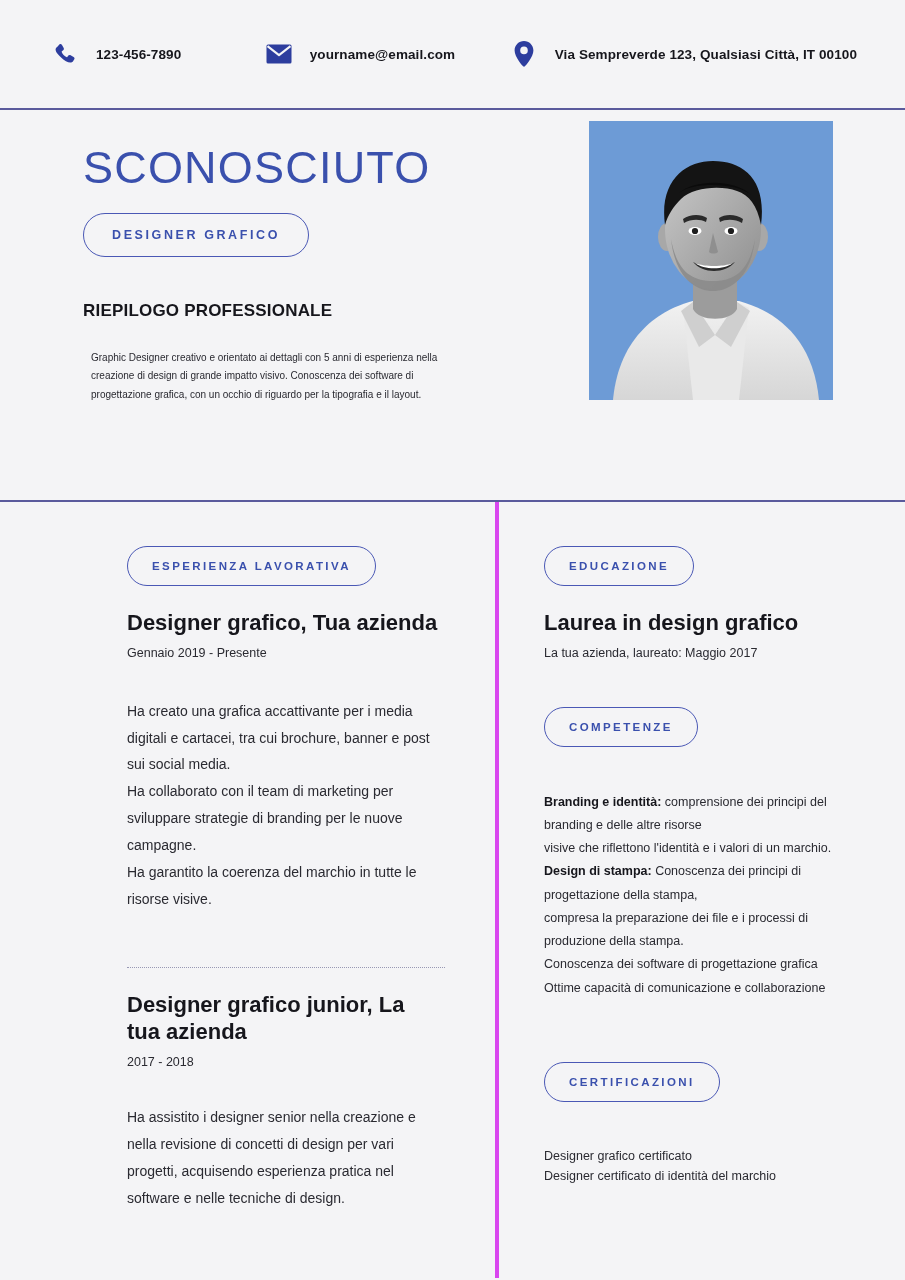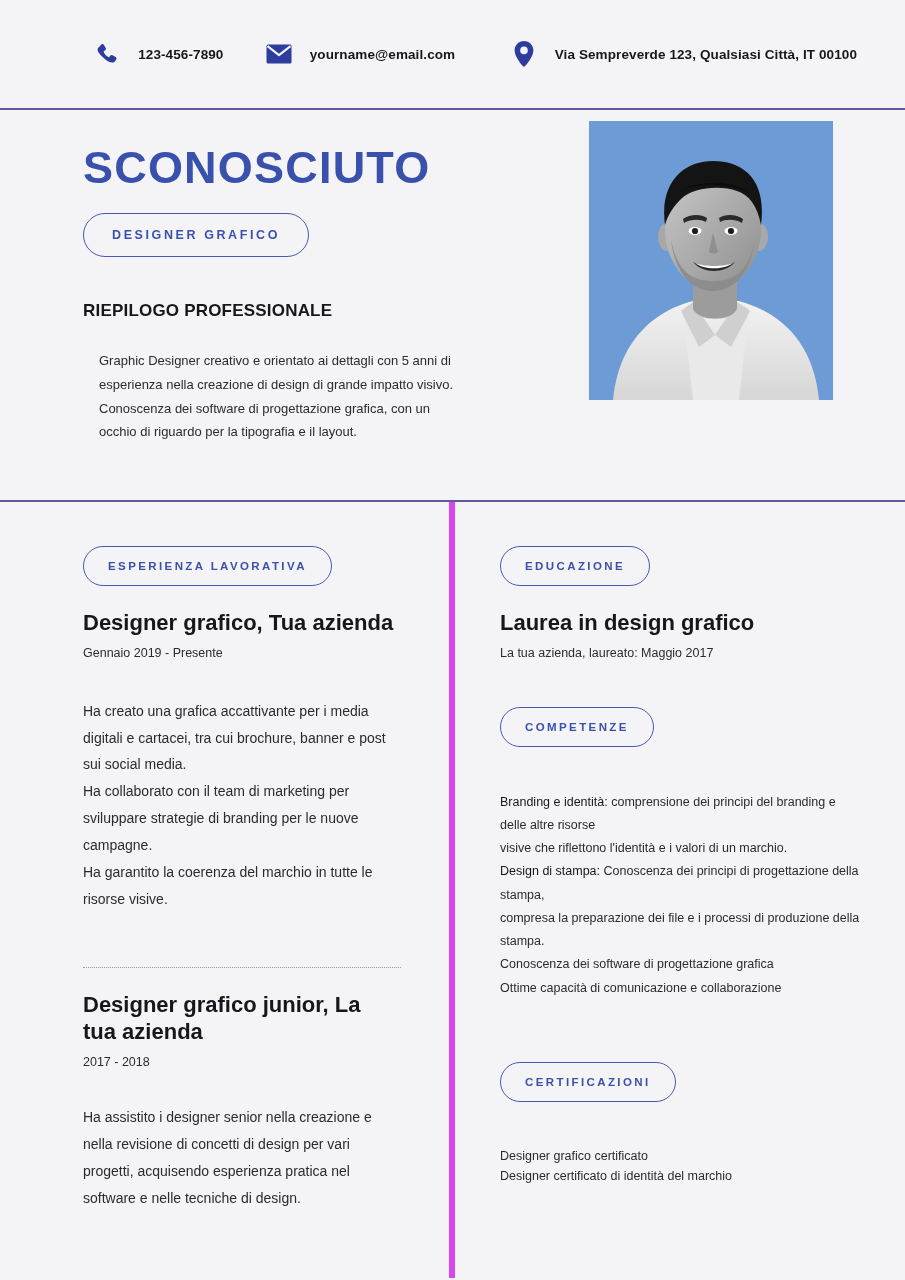--- a/index.html
+++ b/index.html
@@ -23,21 +23,21 @@
     display: flex;
     align-items: center;
     padding: 0 48px 0 52px;
     box-sizing: border-box;
     border-bottom: 2px solid #5a5a9c;
   }
   .contact-item {
     display: flex;
     align-items: center;
   }
-  .contact-item.phone   { width: 218px; justify-content: center; }
+  .contact-item.phone   { width: 218px; }
   .contact-item.email   { width: 250px; }
   .contact-item.address { flex: 1; }
 
   .c-icon {
     width: 26px;
     height: 26px;
     flex: 0 0 26px;
     display: flex;
     align-items: center;
     justify-content: center;
@@ -58,21 +58,21 @@
     height: 392px;
     box-sizing: border-box;
     padding: 34px 48px 0 83px;
     border-bottom: 2px solid #5a5a9c;
   }
   .hero-left {
     width: 470px;
   }
   .name {
     font-size: 45px;
-    font-weight: bold;
+    font-weight: normal;
     letter-spacing: 1.2px;
     color: #3a50ad;
     margin: 0 0 22px 0;
     line-height: 1.05;
   }
 
   .pill {
     display: inline-flex;
     align-items: center;
     justify-content: center;
@@ -92,24 +92,24 @@
   }
 
   .sec-heading {
     font-size: 17px;
     font-weight: bold;
     letter-spacing: 0.2px;
     color: #16161c;
     margin: 8px 0 28px 0;
   }
   .summary {
-    font-size: 13px;
+    font-size: 10px;
     line-height: 1.82;
     color: #2a2a31;
-    margin: 16px;
+    margin: 8px;
     max-width: 372px;
   }
 
   .photo {
     position: absolute;
     top: 11px;
     right: 72px;
     width: 244px;
     height: 279px;
     background: #6d9bd6;
@@ -120,21 +120,22 @@
   
   .columns {
     position: relative;
     height: 776px;
     display: flex;
   }
   .col-left {
     width: 455px;
     box-sizing: border-box;
     padding: 44px 55px 0 83px;
-    border-right: 6px solid #d946ef;
+    border-right: 4px solid #d946ef;
+    margin-left: 44px;
   }
   .col-right {
     flex: 1;
     box-sizing: border-box;
     padding: 44px 45px 0 45px;
   }
 
   .pill-section {
     height: 40px;
     padding: 0 24px;
@@ -173,21 +174,21 @@
   .gap-lg { height: 47px; }
   .gap-md { height: 44px; }
   .gap-xl { height: 62px; }
 
   .skills {
     font-size: 12.5px;
     line-height: 1.86;
     color: #2a2a31;
     margin: 0;
   }
-  .skills b { font-weight: normal; color: #16161c; text-align: right; }
+  .skills b { font-weight: bold; color: #16161c; text-align: right; }
   .skill-line { display: block; }
 
   .cert-line {
     font-size: 12.5px;
     line-height: 1.6;
     color: #2a2a31;
     display: block;
   }
 </style>
 </head>

